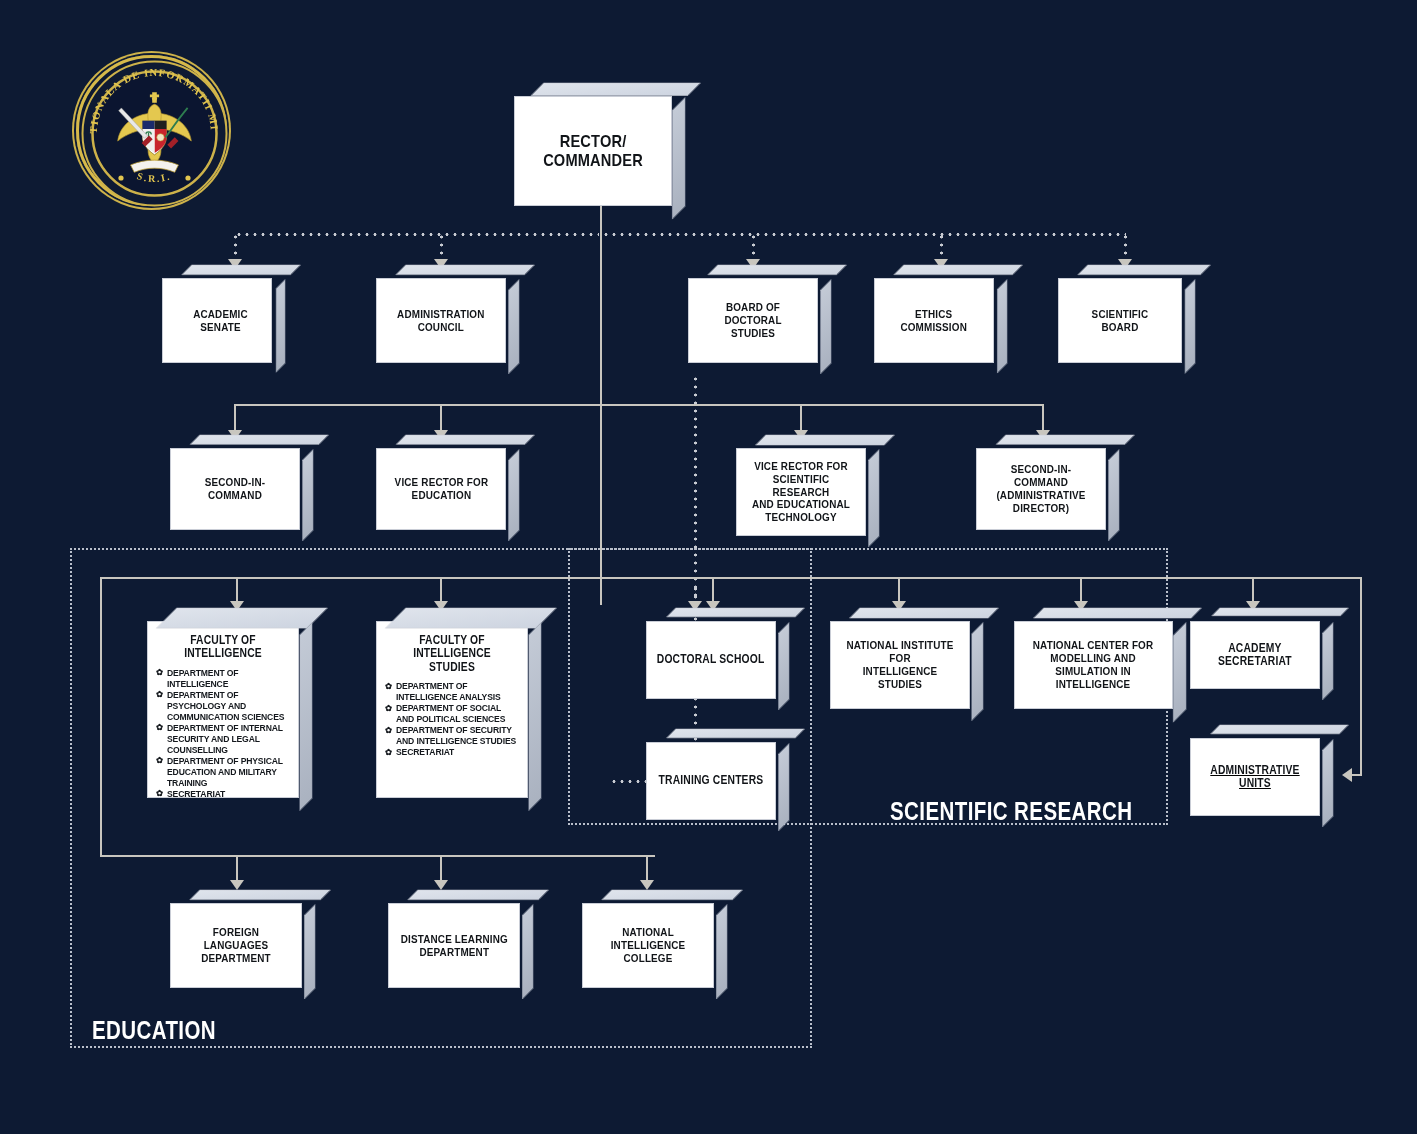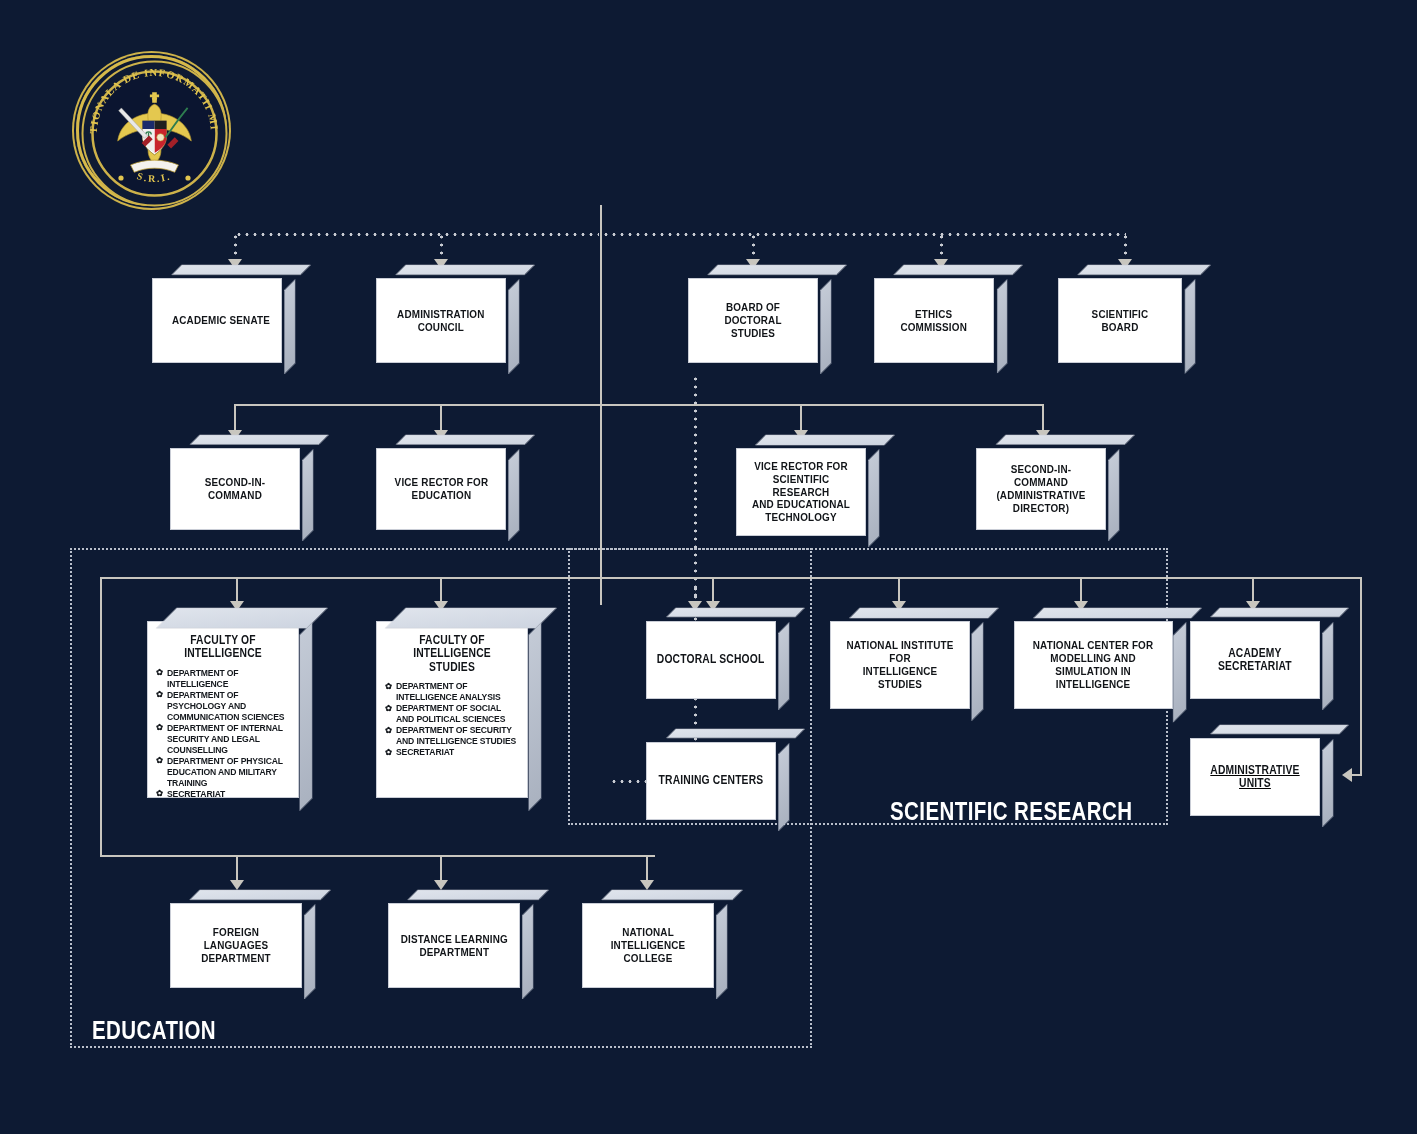--- a/index.html
+++ b/index.html
@@ -264,22 +264,26 @@
   <div class="arrow-left" style="left:1342px; top:768px;"></div>
 
   <div class="hline" style="left:100px; top:855px; width:555px;"></div>
   <div class="vline" style="left:236px; top:855px; height:28px;"></div>
   <div class="arrow-down" style="left:230px; top:880px;"></div>
   <div class="vline" style="left:440px; top:855px; height:28px;"></div>
   <div class="arrow-down" style="left:434px; top:880px;"></div>
   <div class="vline" style="left:646px; top:855px; height:28px;"></div>
   <div class="arrow-down" style="left:640px; top:880px;"></div>
 
-
-  <div class="box" style="left:152px; top:278px; width:130px; height:85px;padding-left:7px;">
+  <div class="box" style="left:514px; top:96px; width:158px; height:110px;">
+    <div class="box-title" style="font-size:17px;">RECTOR/
+COMMANDER</div>
+  </div>
+
+  <div class="box" style="left:162px; top:278px; width:110px; height:85px;padding-left:7px;">
     <div class="box-title" style="font-size:11.5px;">ACADEMIC SENATE</div>
   </div>
   <div class="box" style="left:376px; top:278px; width:130px; height:85px;">
     <div class="box-title" style="font-size:11.5px;">ADMINISTRATION
 COUNCIL</div>
   </div>
   <div class="box" style="left:688px; top:278px; width:130px; height:85px;">
     <div class="box-title" style="font-size:11.5px;">BOARD OF DOCTORAL
 STUDIES</div>
   </div>
@@ -344,21 +348,21 @@
     <div class="box-title" style="font-size:11.5px;">NATIONAL INSTITUTE FOR
 INTELLIGENCE STUDIES</div>
   </div>
   <div class="box" style="left:1014px; top:621px; width:159px; height:88px;">
     <div class="box-title" style="font-size:11.5px;">NATIONAL CENTER FOR
 MODELLING AND
 SIMULATION IN
 INTELLIGENCE</div>
   </div>
 
-  <div class="box" style="left:1190px; top:621px; width:130px; height:78px;">
+  <div class="box" style="left:1190px; top:621px; width:130px; height:68px;">
     <div class="box-title" style="font-size:12px;">ACADEMY
 SECRETARIAT</div>
   </div>
   <div class="box" style="left:1190px; top:738px; width:130px; height:78px;text-decoration:underline;">
     <div class="box-title" style="font-size:12px;">ADMINISTRATIVE
 UNITS</div>
   </div>
 
   <div class="box" style="left:170px; top:903px; width:132px; height:85px;">
     <div class="box-title" style="font-size:11.5px;">FOREIGN LANGUAGES

